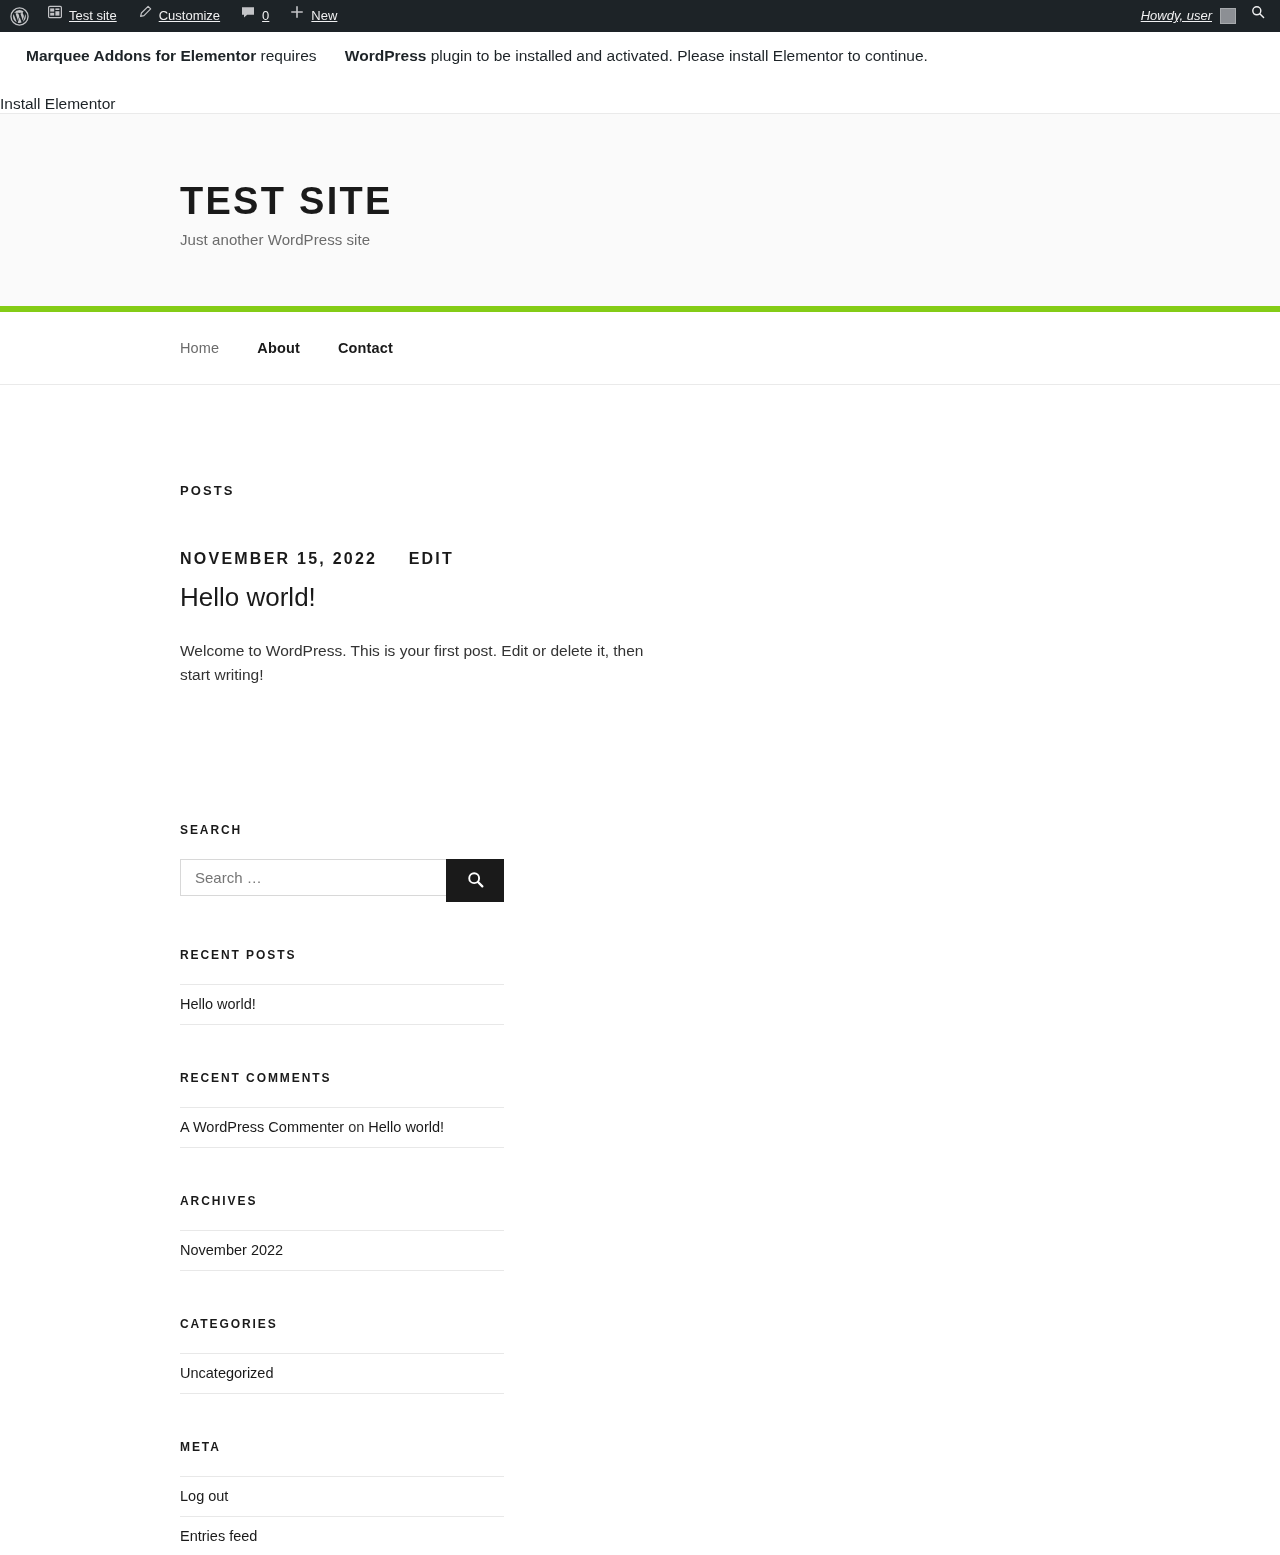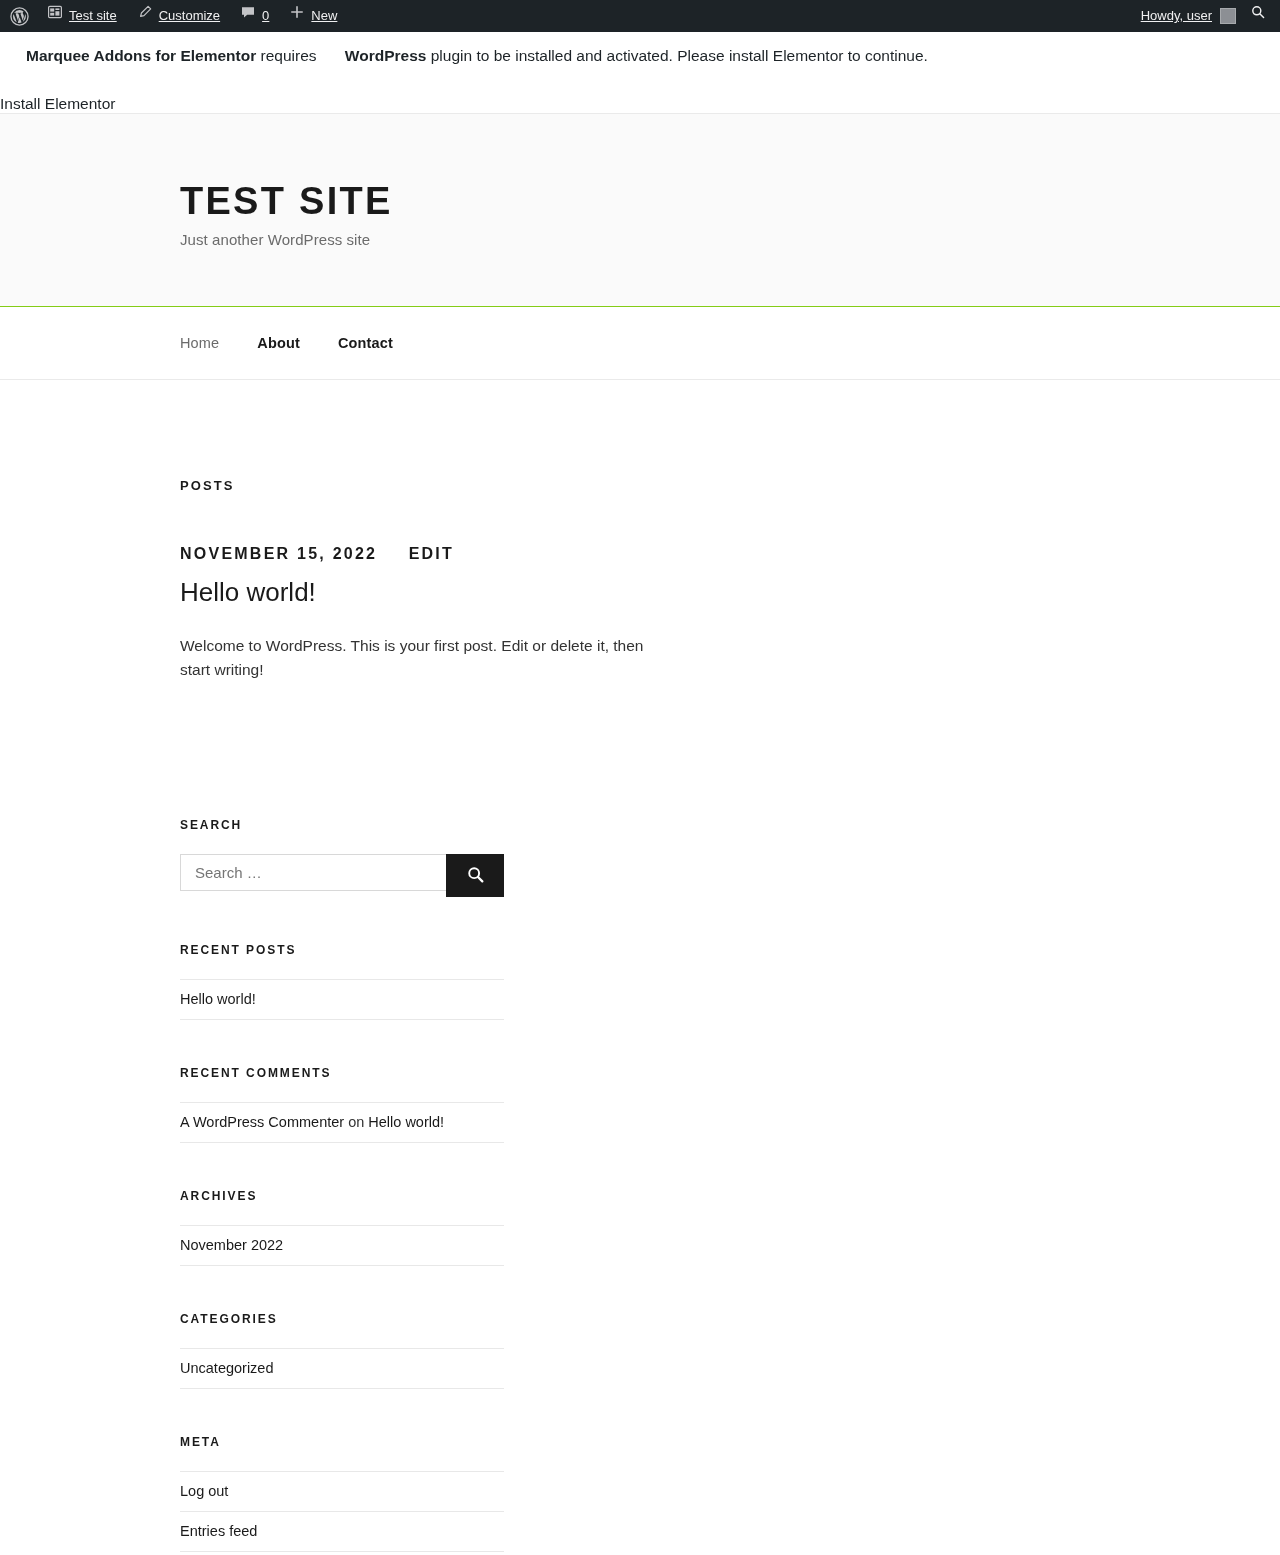--- a/index.html
+++ b/index.html
@@ -26,21 +26,21 @@
     display: flex;
     align-items: center;
     gap: 6px;
     padding: 0 10px;
     height: 32px;
     color: #f0f0f1;
     white-space: nowrap;
   }
   .ab-item:first-child { padding: 0 8px 0 10px; }
   .ab-right { margin-left: auto; display: flex; align-items: center; }
-  .ab-howdy { padding: 0 8px 0 12px; display: flex; align-items: center; gap: 8px; }
+  .ab-howdy { padding: 0 8px 0 12px; display: flex; align-items: center; gap: 8px; font-style: italic; }
   .avatar-sq {
     width: 16px; height: 16px; background: #8c8f94;
     display: inline-block; border: 1px solid #a7aaad;
   }
   .wp-logo svg { display: block; }
   .ab-search { padding: 0 14px 0 6px; display: flex; align-items: center; }
 
   
   .notice-area {
     padding: 12px 0 0 0;
@@ -81,21 +81,21 @@
   }
   .site-desc {
     font-size: 15px;
     color: #6b6b6b;
     margin: 0;
     letter-spacing: 0.005em;
   }
 
   
   .site-nav {
-    border-top: 1px solid #84cc16;
+    border-top: 6px solid #84cc16;
     border-bottom: 1px solid #eaeaea;
     background: #ffffff;
   }
   .nav-list {
     list-style: none;
     margin: 0;
     padding: 0;
     display: flex;
     align-items: center;
     height: 72px;

